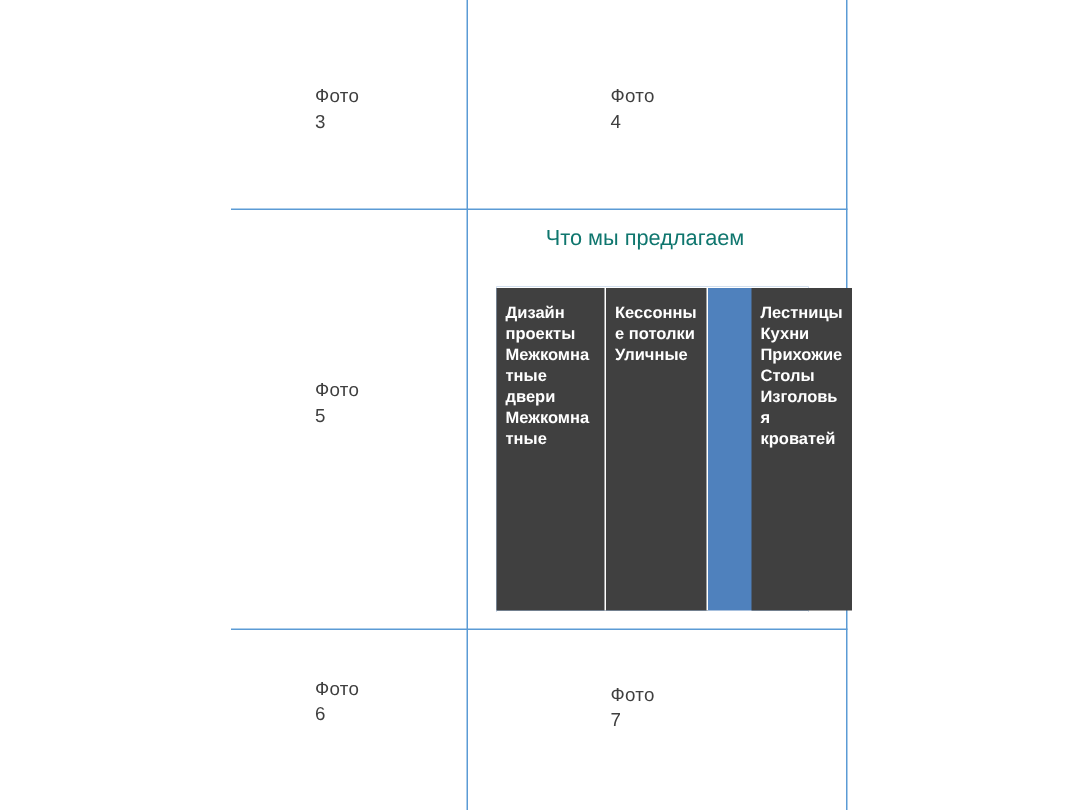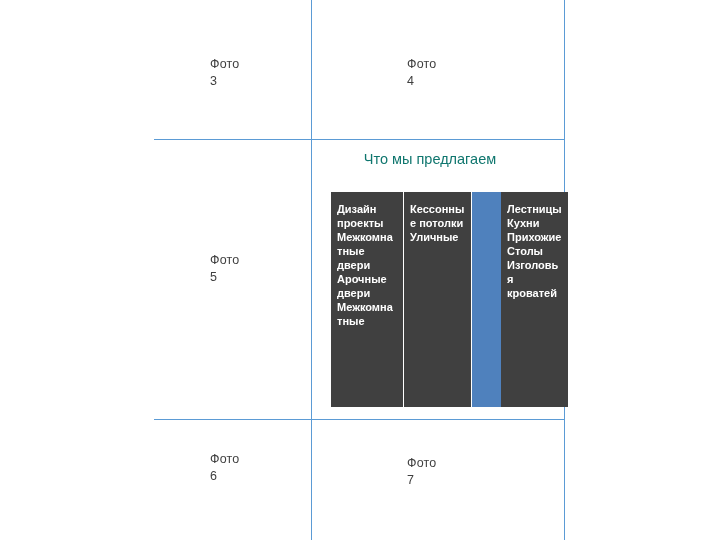--- a/index.html
+++ b/index.html
@@ -107,21 +107,20 @@
 6</div>
   <div class="photo-label" style="left:407px; top:455px;">Фото
 7</div>
 
   <div class="heading">Что мы предлагаем</div>
 
   <div class="table-block">
     <div class="tcol c1">
       <span class="li">Дизайн проекты</span>
       <span class="li">Межкомнатные двери</span>
-      <span class="li">Арочные двери</span>
       <span class="li">Межкомнатные</span>
     </div>
     <div class="tcol c2">
       <span class="li">Кессонные потолки</span>
       <span class="li">Уличные</span>
     </div>
     <div class="tcol c3">
       <span class="li">Лестницы</span>
       <span class="li">Кухни</span>
       <span class="li">Прихожие</span>

